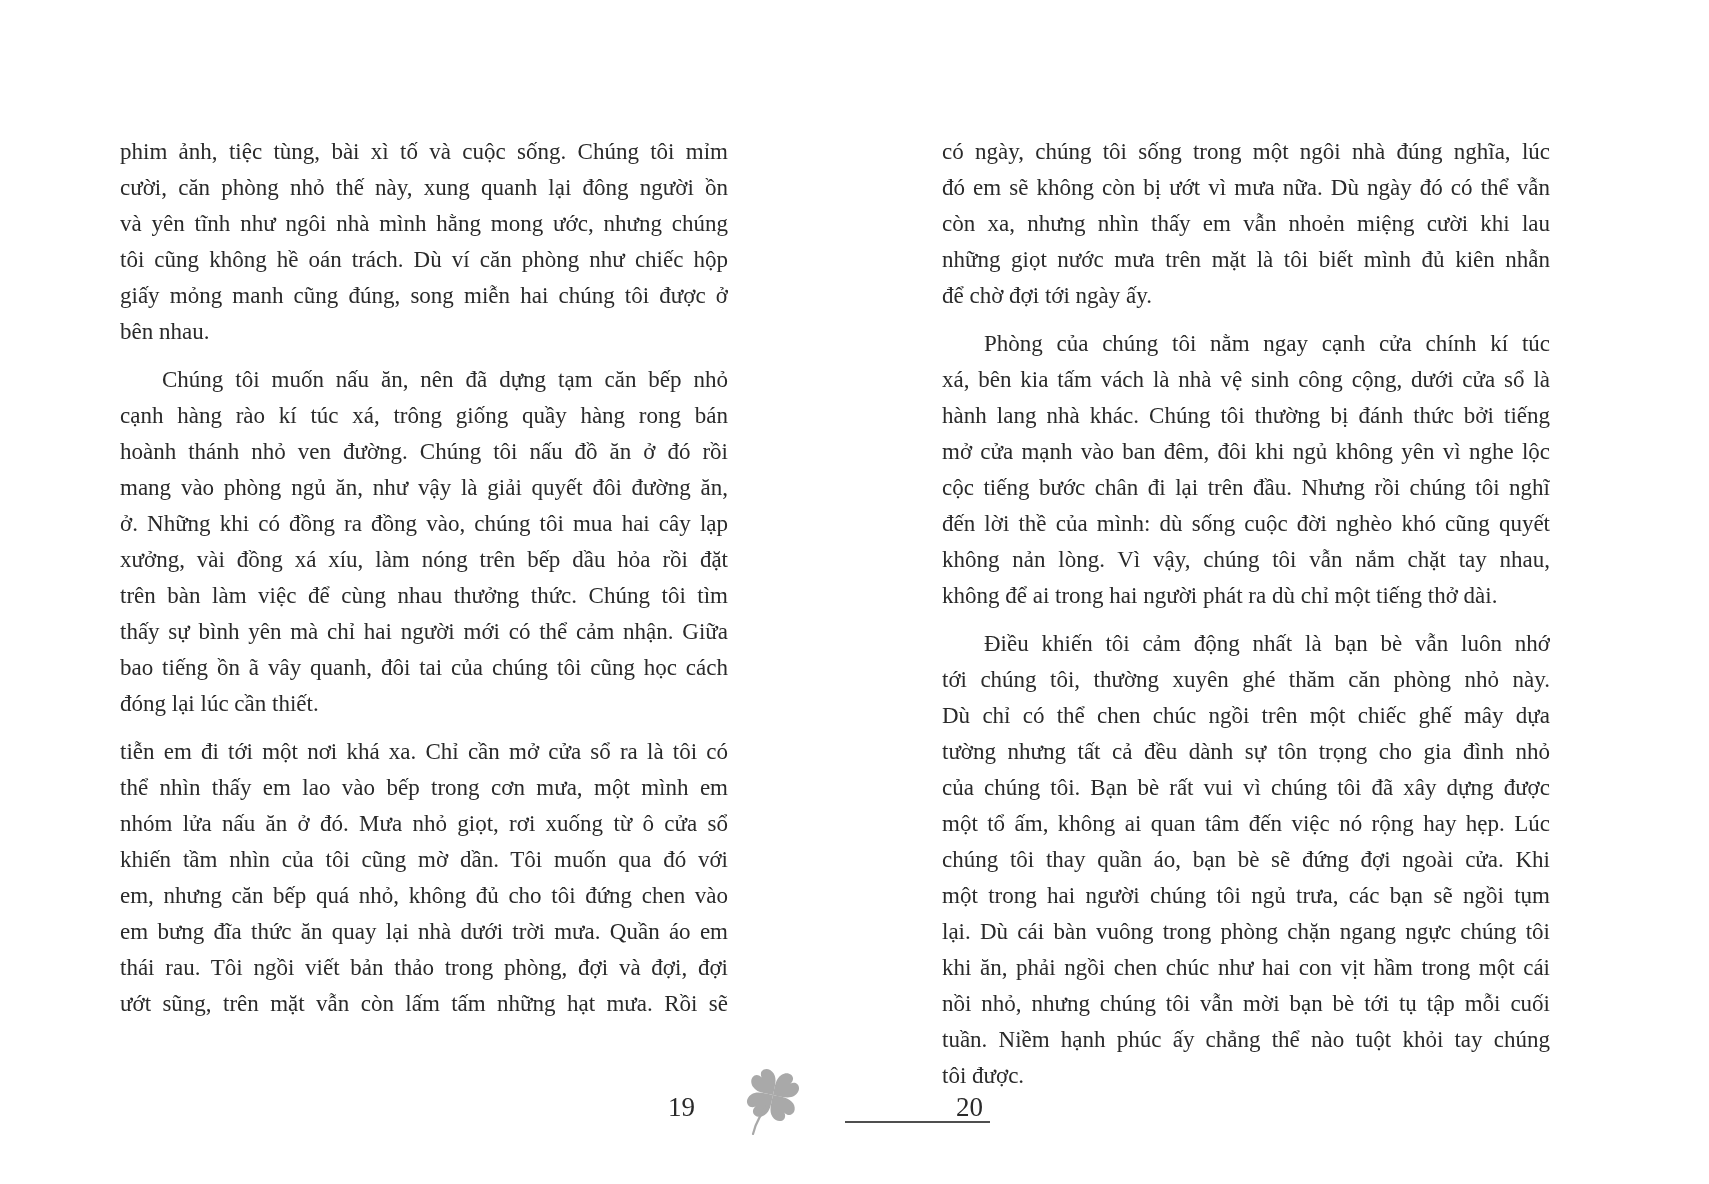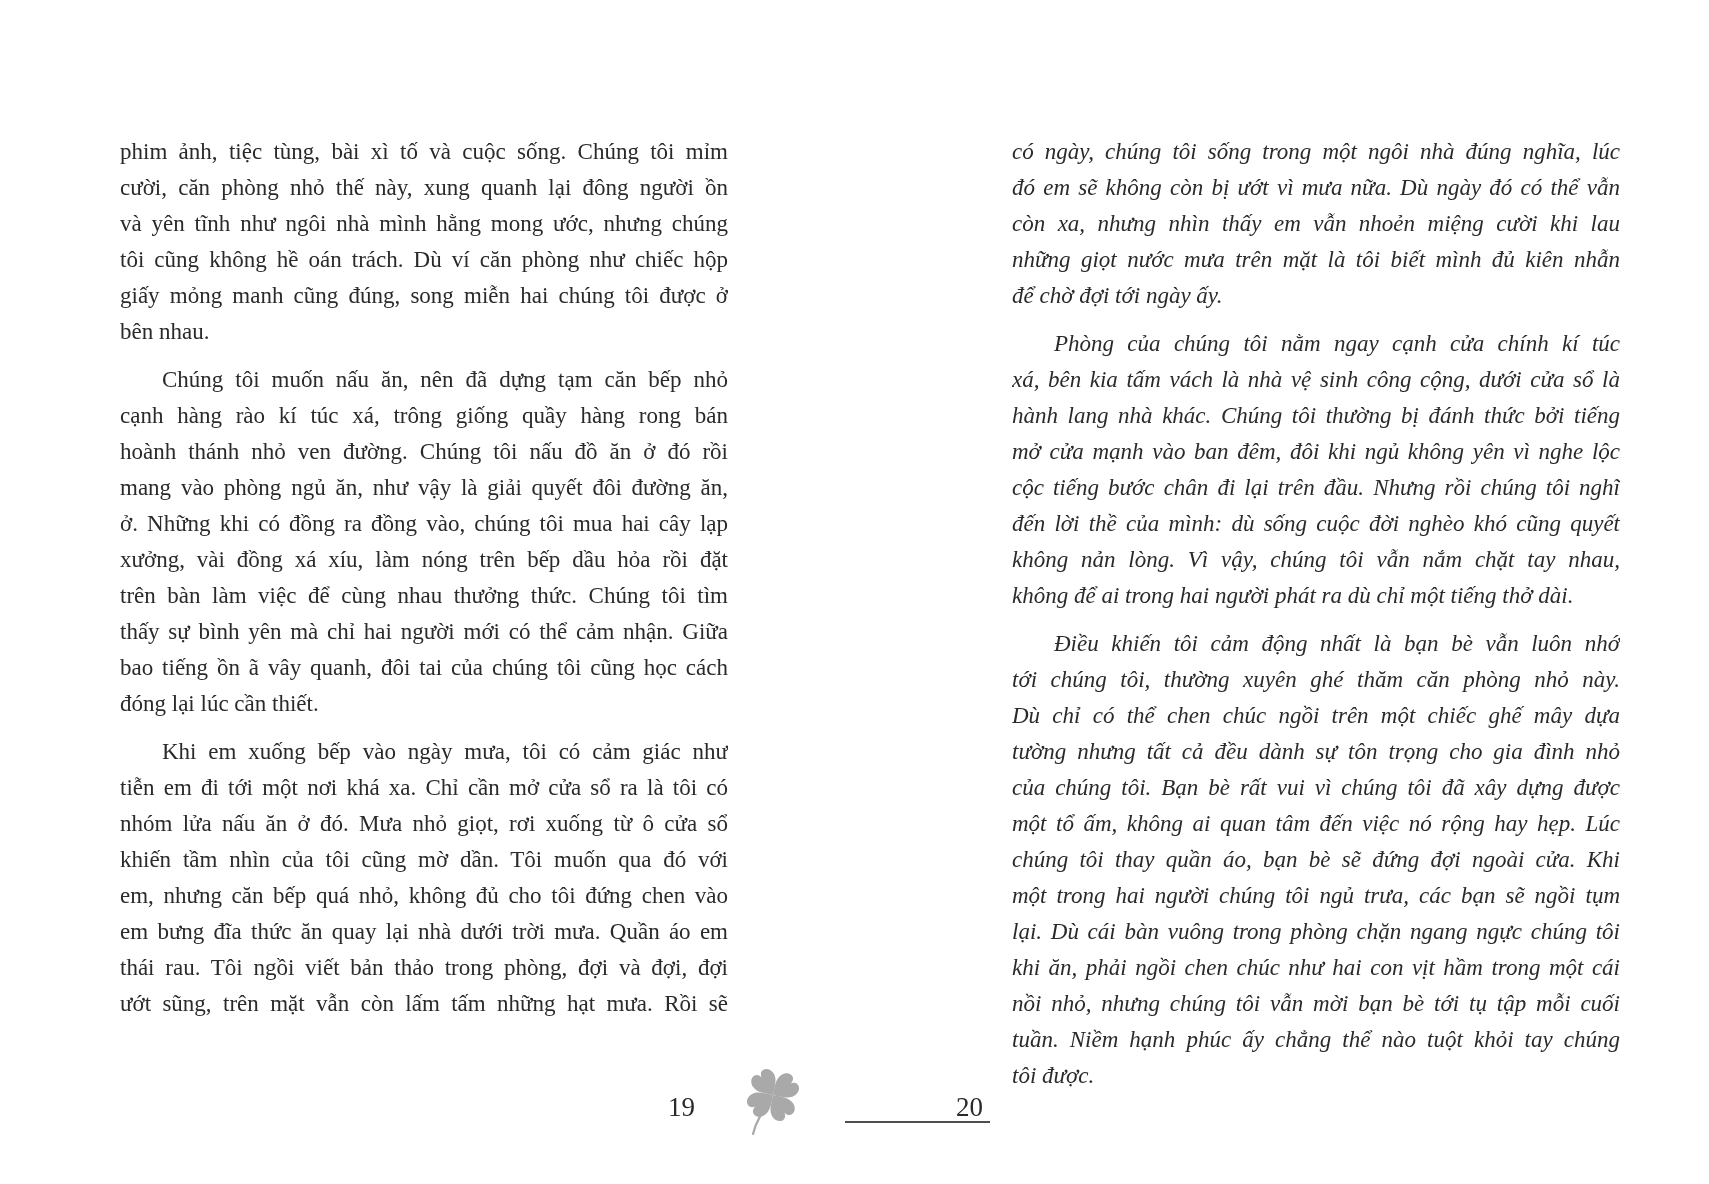--- a/index.html
+++ b/index.html
@@ -16,21 +16,21 @@
     color: #2a2a2a;
   }
   .page-col {
     position: absolute;
     top: 102px;
     width: 608px;
     font-size: 23px;
     margin-top: 32px;
   }
   #left-col  { left: 120px; }
-  #right-col { left: 1012px; font-style: italic; }
+  #right-col { left: 942px; }
 
   .paragraph + .paragraph { margin-top: 12px; }
 
   .line {
     height: 36px;
     line-height: 36px;
     overflow: hidden;
     white-space: normal;
   }
   
@@ -87,22 +87,22 @@
         <div class="line fill">hoành thánh nhỏ ven đường. Chúng tôi nấu đồ ăn ở đó rồi</div>
         <div class="line fill">mang vào phòng ngủ ăn, như vậy là giải quyết đôi đường ăn,</div>
         <div class="line fill">ở. Những khi có đồng ra đồng vào, chúng tôi mua hai cây lạp</div>
         <div class="line fill">xưởng, vài đồng xá xíu, làm nóng trên bếp dầu hỏa rồi đặt</div>
         <div class="line fill">trên bàn làm việc để cùng nhau thưởng thức. Chúng tôi tìm</div>
         <div class="line fill">thấy sự bình yên mà chỉ hai người mới có thể cảm nhận. Giữa</div>
         <div class="line fill">bao tiếng ồn ã vây quanh, đôi tai của chúng tôi cũng học cách</div>
         <div class="line">đóng lại lúc cần thiết.</div>
       </div>
       <div class="paragraph">
-        <div class="line fill indent">Khi em xuống bếp vào ngày mưa, tôi có cảm giác như</div>
         <div class="line fill">tiễn em đi tới một nơi khá xa. Chỉ cần mở cửa sổ ra là tôi có</div>
+        <div class="line fill">thể nhìn thấy em lao vào bếp trong cơn mưa, một mình em</div>
         <div class="line fill">nhóm lửa nấu ăn ở đó. Mưa nhỏ giọt, rơi xuống từ ô cửa sổ</div>
         <div class="line fill">khiến tầm nhìn của tôi cũng mờ dần. Tôi muốn qua đó với</div>
         <div class="line fill">em, nhưng căn bếp quá nhỏ, không đủ cho tôi đứng chen vào</div>
         <div class="line fill">em bưng đĩa thức ăn quay lại nhà dưới trời mưa. Quần áo em</div>
         <div class="line fill">thái rau. Tôi ngồi viết bản thảo trong phòng, đợi và đợi, đợi</div>
         <div class="line fill">ướt sũng, trên mặt vẫn còn lấm tấm những hạt mưa. Rồi sẽ</div>
       </div>
     </div>
 
   <div id="right-col" class="page-col">

